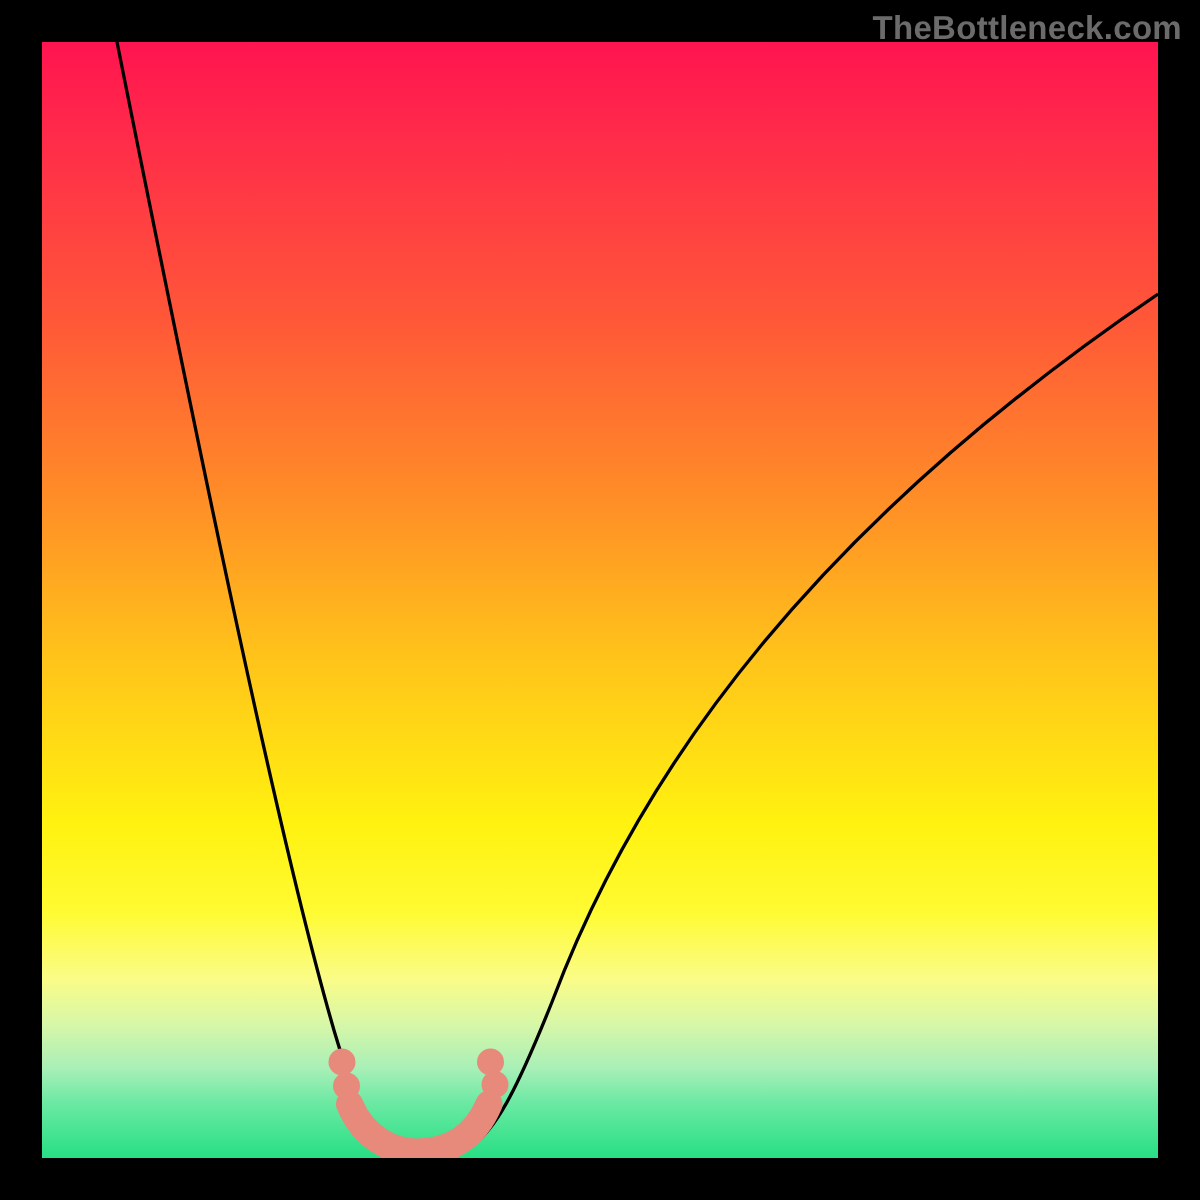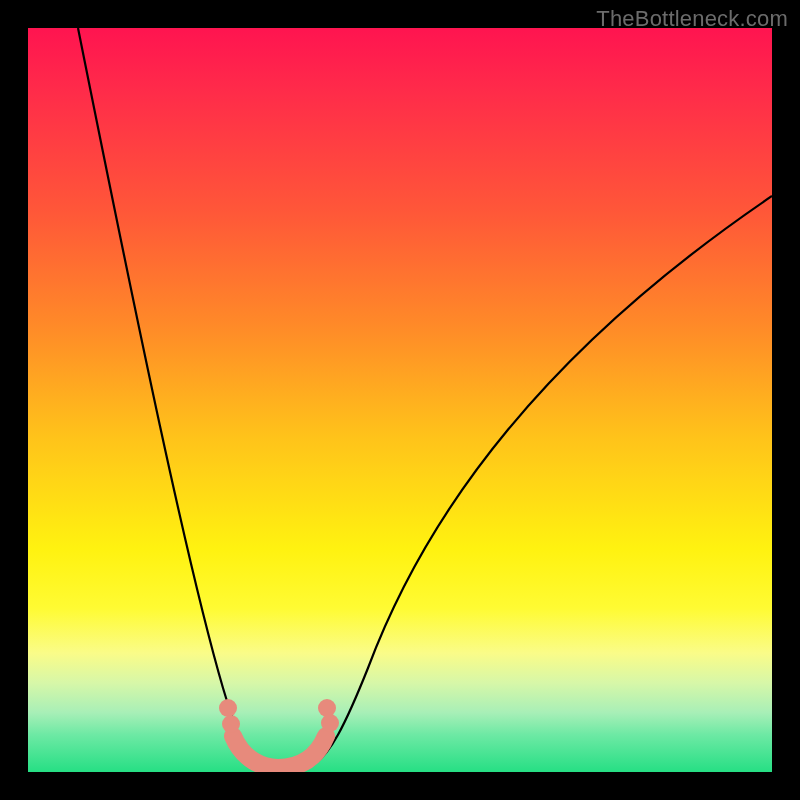--- a/index.html
+++ b/index.html
@@ -32,21 +32,21 @@
       #6de9a4 95%,
       #26df84 100%
     );
   }
   .watermark {
     position: absolute;
     top: 6px;
     right: 12px;
     color: #6b6b6b;
     font-size: 22px;
-    font-weight: 400;
+    font-weight: 700;
     letter-spacing: 0.2px;
   }
   svg {
     position: absolute;
     left: 0;
     top: 0;
   }
   .curve {
     fill: none;
     stroke: #000;

